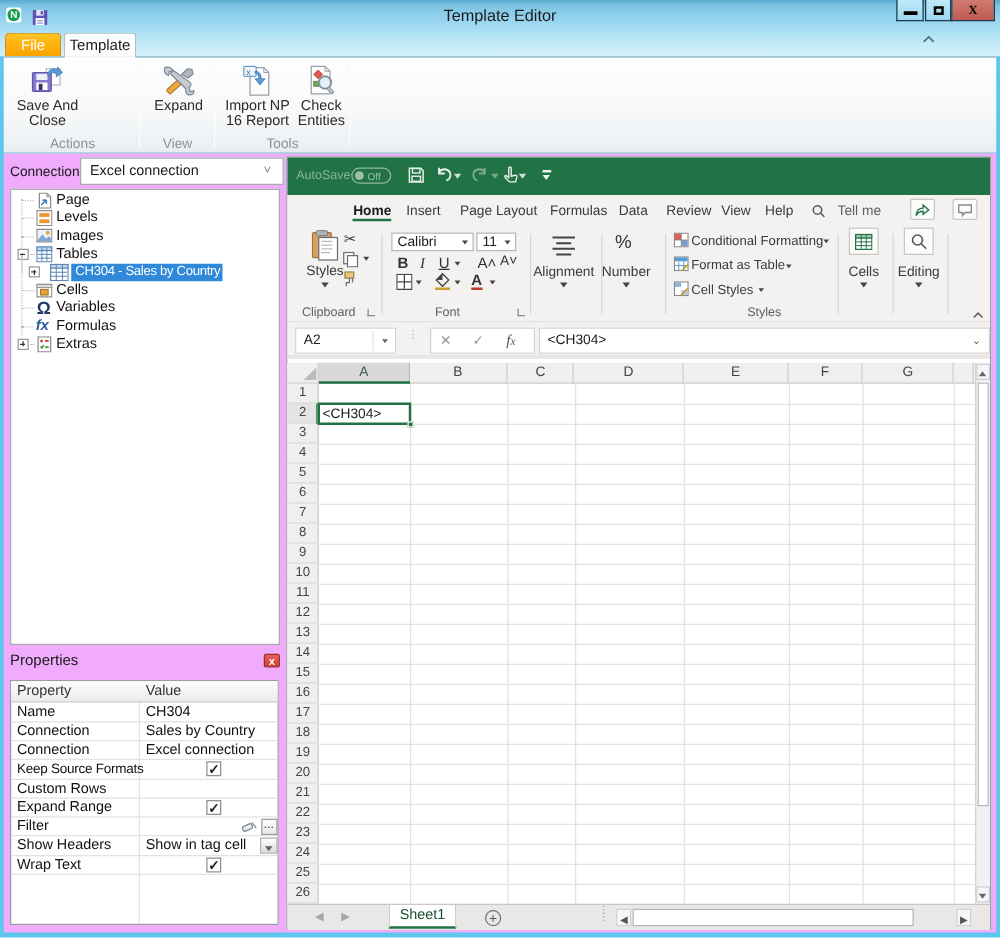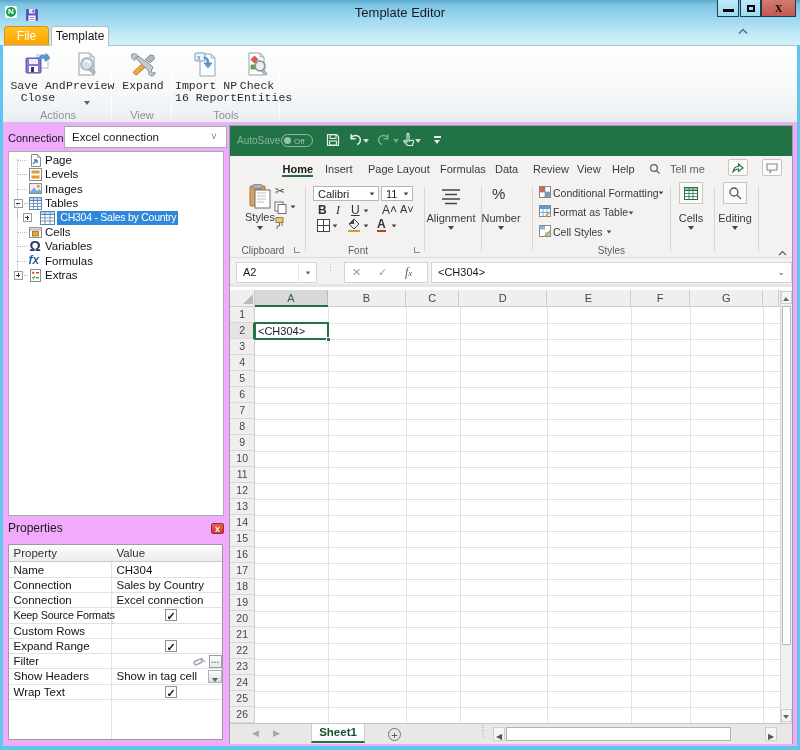--- a/index.html
+++ b/index.html
@@ -24,21 +24,21 @@
 #filetab { position:absolute; left:4px; top:26px; width:45px; height:19px; background:linear-gradient(180deg,#ffc527 0%,#ffb310 45%,#f9a300 100%); border:1px solid #e08e00; border-bottom:none; border-radius:4px 4px 0 0; color:#fff; font-size:12px; text-align:center; line-height:18px; }
 #templatetab { position:absolute; left:51px; top:26px; width:58px; height:20px; background:#fdfdfd; border:1px solid #b5bdc3; border-bottom:none; border-radius:3px 3px 0 0; color:#1a1a1a; font-size:12px; text-align:center; line-height:19px; }
 #ribchev { position:absolute; left:738px; top:28px; width:10px; height:8px; color:#3c6478; font-size:9px; line-height:8px; }
 
 
 #ribbon { position:absolute; left:3px; top:45px; width:794px; height:78px; background:linear-gradient(180deg,#fdfefe 0%,#f7f9fa 55%,#eef1f4 90%,#e8ecf0 100%); border-top:1px solid #b6c1c9; border-bottom:1px solid #c5ccd3; }
 .rgsep { position:absolute; top:4px; height:68px; width:1px; background:#d9dde1; border-right:1px solid #fff; }
 .rglabel { position:absolute; top:63px; height:13px; font-size:11px; color:#8d9299; text-align:center; }
 .rbtn { position:absolute; top:3px; text-align:center; font-size:11.5px; color:#2b2b2b; white-space:nowrap; }
 .rbtn .ic { margin:2px auto 1px auto; width:28px; height:28px; }
-.rbtn .t { line-height:11.5px;font-family:Liberation Mono, monospace; }
+.rbtn .t { line-height:11.5px; }
 .caret { display:inline-block; width:0; height:0; border-left:3px solid transparent; border-right:3px solid transparent; border-top:4px solid #5a6268; }
 
 
 #main { position:absolute; left:3px; top:123px; width:794px; height:623px; background:#f0abfc; }
 
 
 #connlabel { position:absolute; left:5px; top:9px; font-size:11px; color:#1a1a1a; }
 #connbox { position:absolute; left:61px; top:3px; width:163px; height:22px; background:#fff; border:1px solid #a8acb0; font-size:11.5px; color:#1a1a1a; line-height:20px; padding-left:7px; }
 #connbox .chev { position:absolute; right:7px; top:7px; width:8px; height:6px; color:#7a7e82; font-size:10px; line-height:5px; }
 #tree { position:absolute; left:5px; top:28px; width:215.5px; height:365px; background:#fff; border:1px solid #a8acb0; font-size:11.5px; color:#111; }
@@ -111,32 +111,20 @@
   <div class="rbtn" style="left:7px;width:56px">
     <div class="ic"><svg width="28" height="28" viewBox="0 0 28 28">
       <rect x="13" y="4" width="11" height="13" fill="#fff" stroke="#b9b9c9" stroke-width="1"></rect>
       <rect x="2" y="7" width="15" height="15" rx="1" fill="#8379cf" stroke="#5f55a8" stroke-width="1"></rect>
       <rect x="5" y="8" width="9" height="5" fill="#efeef8"></rect>
       <rect x="5" y="15" width="9" height="6" fill="#fff"></rect>
       <rect x="7" y="16" width="3" height="5" fill="#3a3560"></rect>
       <path d="M14 9 C15 4 19 3 22 5 L22 2.5 L26 7 L21 10.5 L21 8 C18 6.5 16 7 15 10 Z" fill="#5b9bd5" stroke="#3a78b5" stroke-width="0.6"></path>
     </svg></div>
     <div class="t">Save And<br>Close</div>
-  </div>
-  <div class="rbtn" style="left:63px;width:42px">
-    <div class="ic"><svg width="28" height="28" viewBox="0 0 28 28">
-      <path d="M6 2 L17 2 L21 6 L21 24 L6 24 Z" fill="#fdfdfd" stroke="#9aa0a8" stroke-width="1"></path>
-      <path d="M17 2 L17 6 L21 6 Z" fill="#e8eaee" stroke="#9aa0a8" stroke-width="0.8"></path>
-      <circle cx="14" cy="13" r="6" fill="#cfe3f3" stroke="#8a8f96" stroke-width="1.6"></circle>
-      <circle cx="14" cy="13" r="6" fill="none" stroke="#fff" stroke-width="0.5"></circle>
-      <path d="M12 10.5 A3.5 3.5 0 0 1 17 12" stroke="#fff" stroke-width="1.6" fill="none"></path>
-      <rect x="17.6" y="16.2" width="7" height="3" rx="1.2" transform="rotate(45 17.6 16.2)" fill="#b9bec5" stroke="#83888e" stroke-width="0.7"></rect>
-    </svg></div>
-    <div class="t">Preview</div>
-    <div style="margin-top:3px"><span class="caret"></span></div>
   </div>
   <div class="rbtn" style="left:114px;width:52px">
     <div class="ic"><svg width="28" height="28" viewBox="0 0 28 28">
       <rect x="4" y="21.2" width="16" height="4.4" rx="1.2" transform="rotate(-42 4 21.2)" fill="#eda93f" stroke="#b5762a" stroke-width="0.9"></rect>
       <path d="M16.2 8.5 L21 4 L24.5 4.5 L25.5 8 L21.5 11.5 Z" fill="#aeb6c2" stroke="#7e848c" stroke-width="0.9"></path>
       <path d="M2.8 3.2 C1.8 5.8 3 8.6 5.8 9.4 L6.4 6.2 L9.6 5.8 C8.8 3.2 5.4 2 2.8 3.2 Z" fill="#c2cad4" stroke="#7e848c" stroke-width="0.9"></path>
       <path d="M7.2 7.8 L19.8 20.2 C19 22.2 20 24.4 22.2 24.9 C24.4 25.4 26.4 23.6 26.1 21.5 L23 22.2 L22.3 19 C24 18.2 24.3 15.9 22.8 14.7 L9.6 5.4 Z" fill="#c2cad4" stroke="#7e848c" stroke-width="0.9"></path>
     </svg></div>
     <div class="t">Expand</div>
   </div>
@@ -544,21 +532,21 @@
           <span style="display:block;margin:4.5px auto 0;width:0;height:0;border-left:3.5px solid transparent;border-right:3.5px solid transparent;border-bottom:4px solid #666"></span>
         </div>
       <div style="position:absolute;left:551.5px;top:16px;width:9.5px;height:339px;background:#fff;border:1px solid #b8b8b8"></div>
       <div style="position:absolute;left:551px;top:419px;width:10.5px;height:13px;background:#f6f6f6;border:1px solid #cfcfcf;text-align:center">
           <span style="display:block;margin:5px auto 0;width:0;height:0;border-left:3.5px solid transparent;border-right:3.5px solid transparent;border-top:4px solid #666"></span>
         </div>
     </div>
     <div id="xlsheet">
       <span style="position:absolute;left:22px;top:4px;color:#a8a6a4;font-size:9px">◀</span>
       <span style="position:absolute;left:43px;top:4px;color:#a8a6a4;font-size:9px">▶</span>
-      <span style="position:absolute;left:81px;top:0;width:54px;height:18.5px;background:#fff;border-left:1px solid #cfcdcb;border-right:1px solid #cfcdcb;border-bottom:2.5px solid #217346;color:#174f30;font-weight:bold;text-align:center;line-height:17px;font-size:11.5px">Sheet1</span>
+      <span style="position:absolute;left:81px;top:0;width:54px;height:18.5px;background:#fff;border-left:1px solid #cfcdcb;border-right:1px solid #cfcdcb;border-bottom:2.5px solid #217346;color:#174f30;font-weight:normal;text-align:center;line-height:17px;font-size:11.5px">Sheet1</span>
       <span style="position:absolute;left:158px;top:3.5px;width:13px;height:13px;border:1.4px solid #757371;border-radius:50%;color:#555;font-size:11px;text-align:center;line-height:12px">+</span>
       <span style="position:absolute;left:249px;top:1px;color:#a09e9c;font-size:8px;line-height:6px">⋮<br>⋮</span>
       <span style="position:absolute;left:263px;top:2.5px;width:12px;height:14.5px;background:#f6f6f6;border:1px solid #cfcfcf;text-align:center;line-height:14px"><span style="color:#555;font-size:8px">◀</span></span>
       <span style="position:absolute;left:276px;top:2.5px;width:225px;height:14.5px;background:#fff;border:1px solid #b5b3b1"></span>
       <span style="position:absolute;left:535px;top:2.5px;width:12px;height:14.5px;background:#f6f6f6;border:1px solid #cfcfcf;text-align:center;line-height:14px"><span style="color:#555;font-size:8px">▶</span></span>
     </div>
   </div>
 </div>
 
 </body></html>

